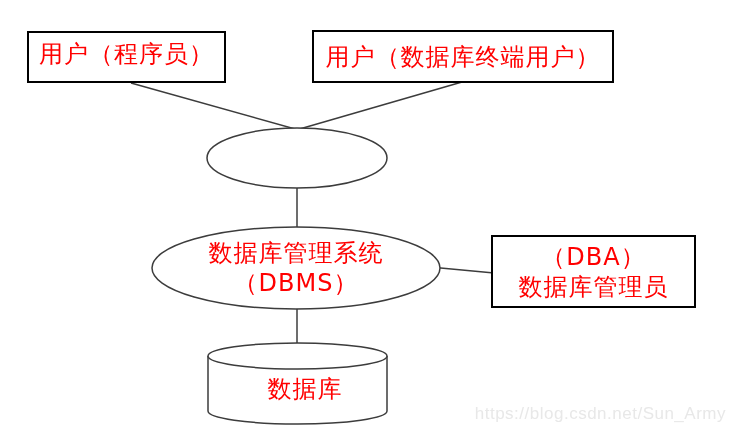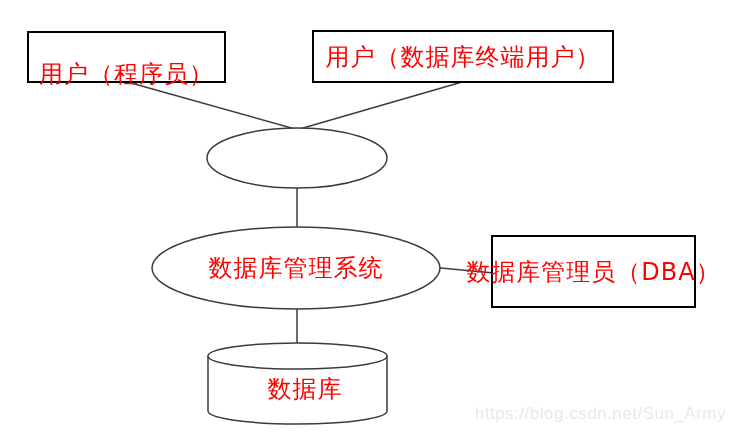--- a/index.html
+++ b/index.html
@@ -12,21 +12,21 @@
   }
   .diagram svg{position:absolute; left:0; top:0;}
   .edge{stroke:var(--stroke); stroke-width:1.5; fill:none;}
   .node-box{fill:#ffffff; stroke:var(--border); stroke-width:2;}
   .node-ellipse{fill:#ffffff; stroke:var(--stroke); stroke-width:1.5;}
   .label{
     position:absolute; display:flex; align-items:center; justify-content:center;
     color:var(--red); font-size:24px; text-align:center; white-space:nowrap;
     letter-spacing:1px;
   }
-  .two-line{flex-direction:row; line-height:30px;text-align:right;}
+  .two-line{flex-direction:column; line-height:30px;text-align:right;}
   .spread{letter-spacing:8px; padding-left:8px;}
   .watermark{
     position:absolute; right:8px; top:404px; font-size:17px; letter-spacing:0.5px;
     color:var(--wm); font-family:"Liberation Sans", sans-serif;
   }
 </style>
 </head>
 <body>
 
 <div class="diagram">
@@ -43,30 +43,31 @@
     <rect class="node-box" x="313" y="31" width="300" height="51"></rect>
     <rect class="node-box" x="492" y="236" width="203" height="71"></rect>
 
     <ellipse class="node-ellipse" cx="297" cy="158" rx="90" ry="30"></ellipse>
     <ellipse class="node-ellipse" cx="296" cy="268" rx="144" ry="41"></ellipse>
 
     <path class="node-ellipse" d="M 208 356 L 208 411 A 89.5 13 0 0 0 387 411 L 387 356"></path>
     <ellipse class="node-ellipse" cx="297.5" cy="356" rx="89.5" ry="13"></ellipse>
   </svg>
 
-  <div class="label" style="left:28px; top:32px; width:197px; height:43px;margin-top:20px;">用户（程序员）</div>
+  <div class="label" style="left:28px; top:32px; width:197px; height:43px;">用户（程序员）</div>
 
   <div class="label" style="left:313px; top:31px; width:300px; height:51px;border-radius:22px;">用户（数据库终端用户）</div>
 
 
   <div class="label two-line" style="left:152px; top:227px; width:288px; height:82px;">
     <span>数据库管理系统</span>
+    <span>（DBMS）</span>
   </div>
 
   <div class="label two-line" style="left:492px; top:236px; width:203px; height:71px;">
+    <span>（DBA）</span>
     <span>数据库管理员</span>
-    <span>（DBA）</span>
   </div>
 
   <div class="label" style="left:208px; top:366px; width:194px; height:46px;">数据库</div>
 
   <div class="watermark">https://blog.csdn.net/Sun_Army</div>
 </div>
 
 </body></html>

